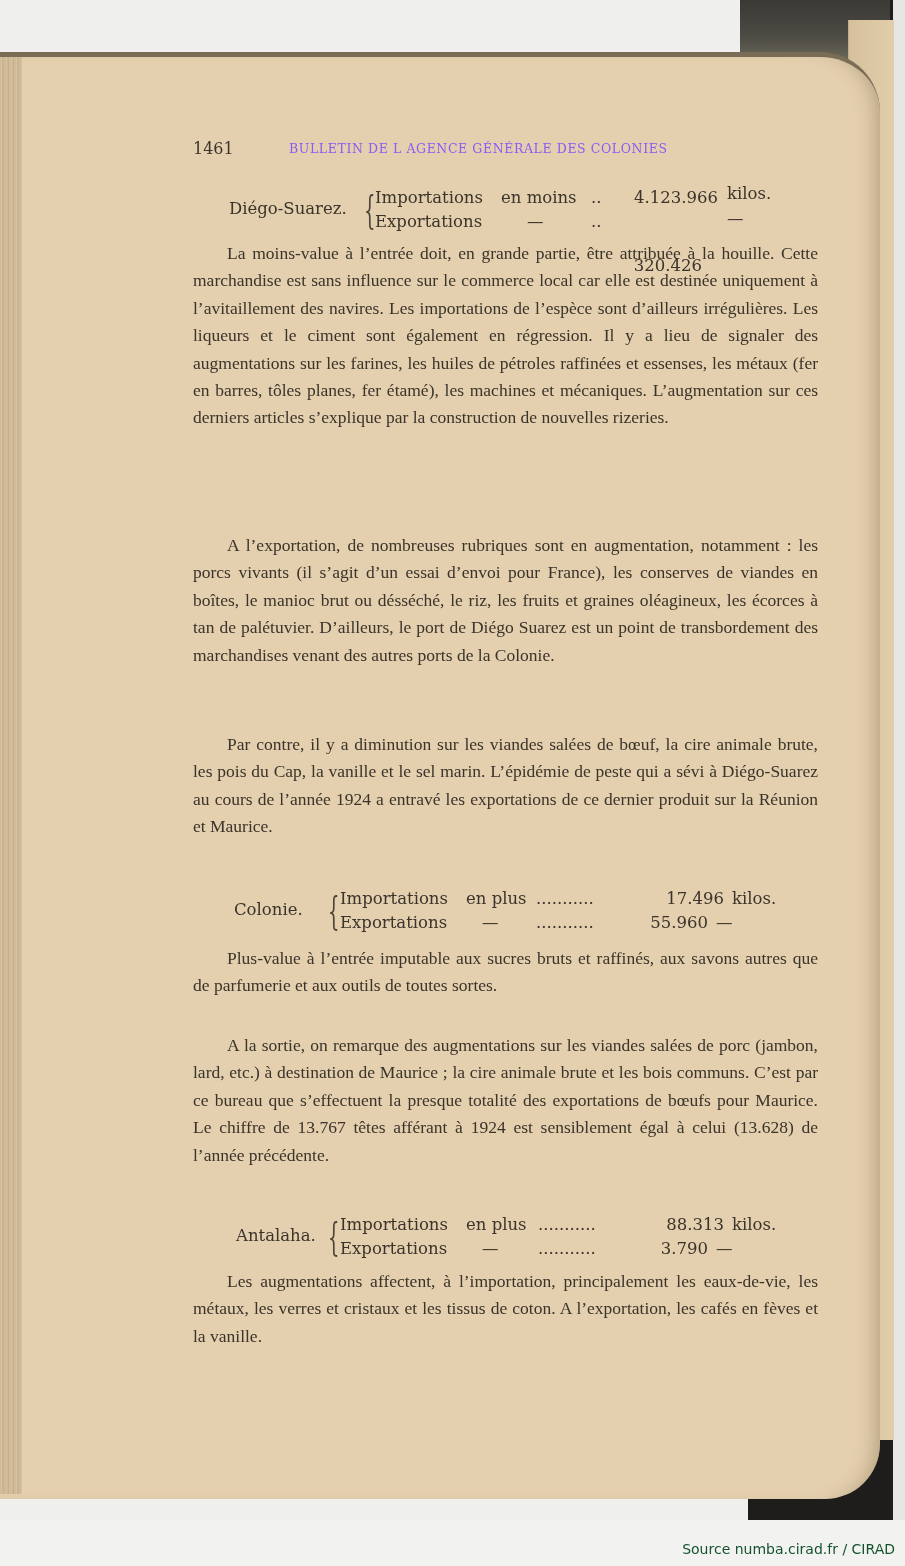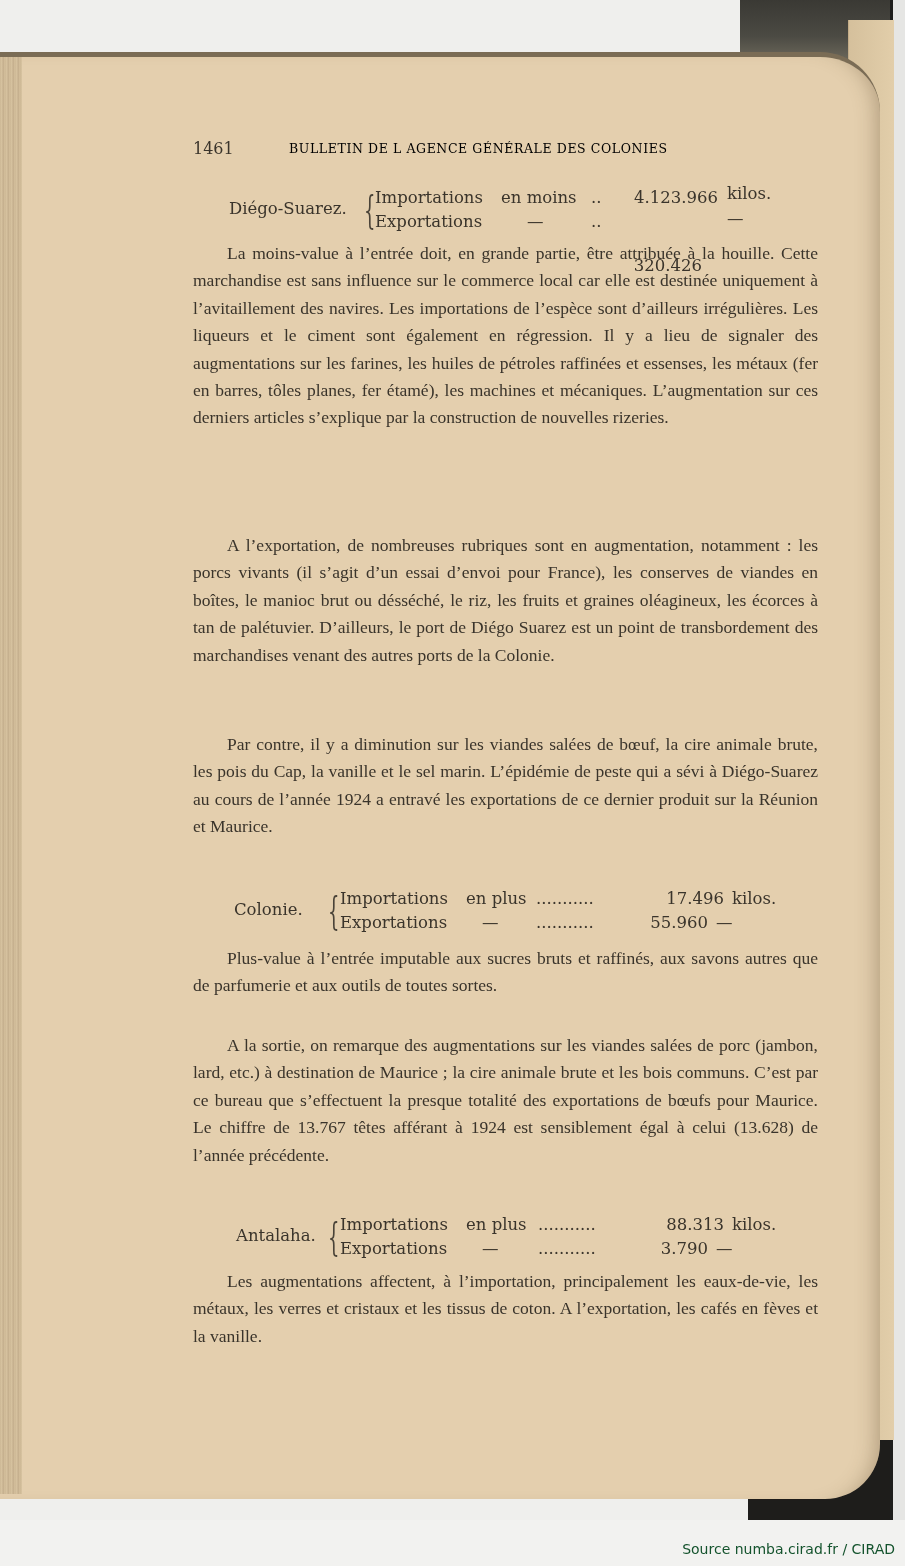--- a/index.html
+++ b/index.html
@@ -28,21 +28,21 @@
   }
   .next-page-strip {
     position: absolute; left: 848px; top: 20px; width: 45px; height: 1420px;
     background: linear-gradient(90deg, #d5c09c, #e2ceaa);
     border-left: 1px solid #c4ad88;
   }
   .running-head { position: absolute; left: 193px; top: 139px; width: 540px; height: 26px; font-size: 15px; }
   .page-num { position: absolute; left: 0; top: 0; font-size: 16px; color: #3a342b; }
   .head-title {
     position: absolute; left: 96px; top: 2px; font-size: 12.5px; letter-spacing: 0.6px;
-    color: #000000; font-variant: small-caps; text-transform: uppercase;
+    color: #8b5cf6; font-variant: small-caps; text-transform: uppercase;
   }
 
   .stat-block { position: absolute; font-size: 16.5px; color: #3a342b; line-height: 23px; }
   .stat-block .place { position: absolute; white-space: nowrap; }
   .stat-block .brace { position: absolute; font-size: 40px; line-height: 40px; color: #4a4338; font-family: "DejaVu Serif", serif; transform: scaleX(0.45); transform-origin: left top; }
   .stat-block .row { position: absolute; white-space: nowrap; }
   .stat-block .lbl { position: absolute; left: 0; }
   .stat-block .mid { position: absolute; }
   .stat-block .val { position: absolute; text-align: right; }
   .stat-block .unit { position: absolute; }

